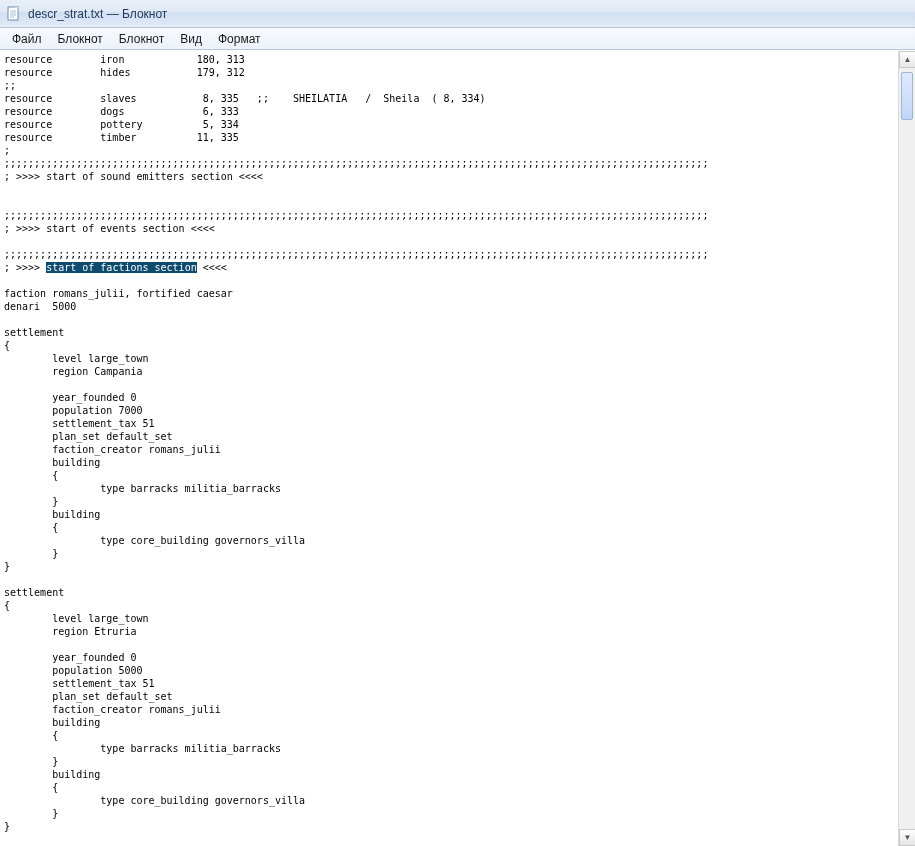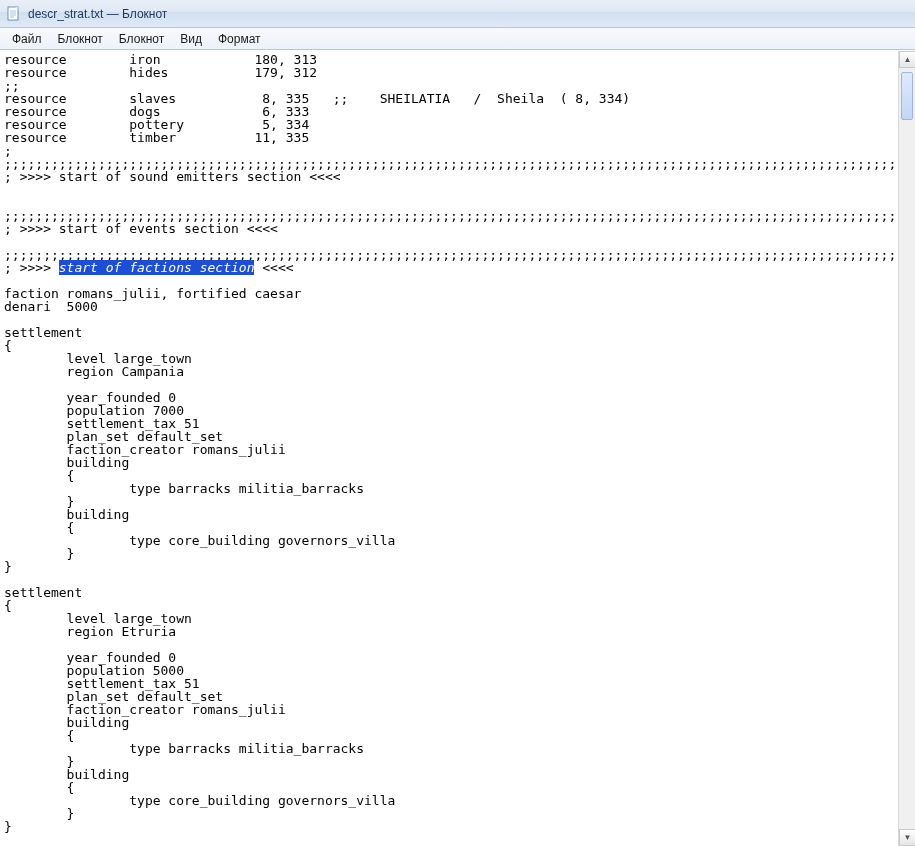--- a/index.html
+++ b/index.html
@@ -49,32 +49,31 @@
     width: 100%;
     height: calc(846px - 28px - 22px);
     background: #ffffff;
     border-top: 1px solid #ffffff;
   }
   .editor {
     width: calc(100% - 17px);
     height: 100%;
     padding: 2px 4px;
     font-family: "Lucida Console", "Consolas", monospace;
-    font-size: 13px;
+    font-size: 10px;
     line-height: 13px;
     white-space: pre;
     color: #000;
     overflow: hidden;
     position: relative;
   }
   .editor .line { display: block; min-height: 13px; }
   .sel {
-    background: #1d4ed8;
+    background: #0c4a6e;
     color: #ffffff;
-    font-style: italic;
   }
   .scrollbar-v {
     position: absolute;
     top: 0; right: 0;
     width: 17px; height: 100%;
     background: #f0f0f0;
     border-left: 1px solid #d9d9d9;
     display: flex;
     flex-direction: column;
   }

